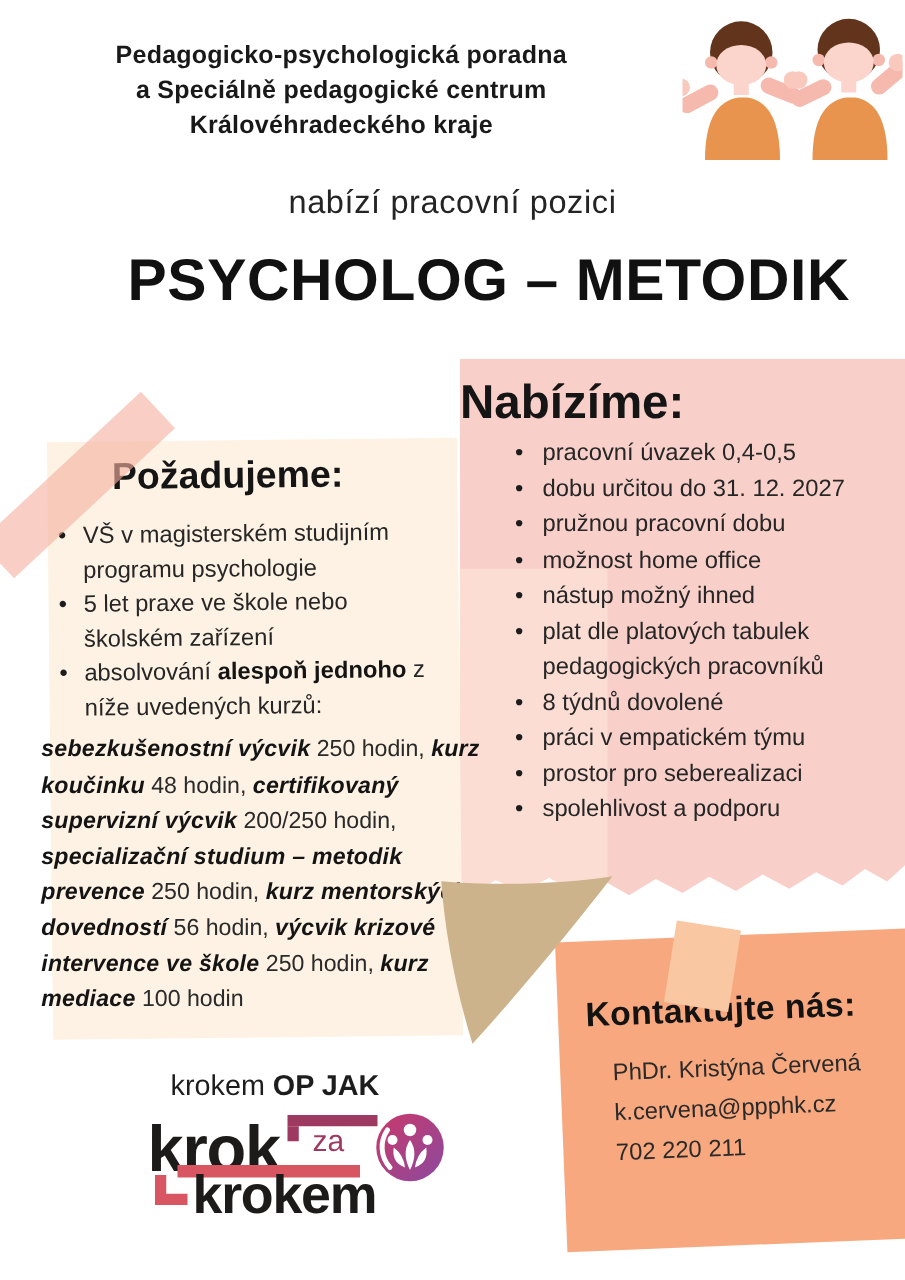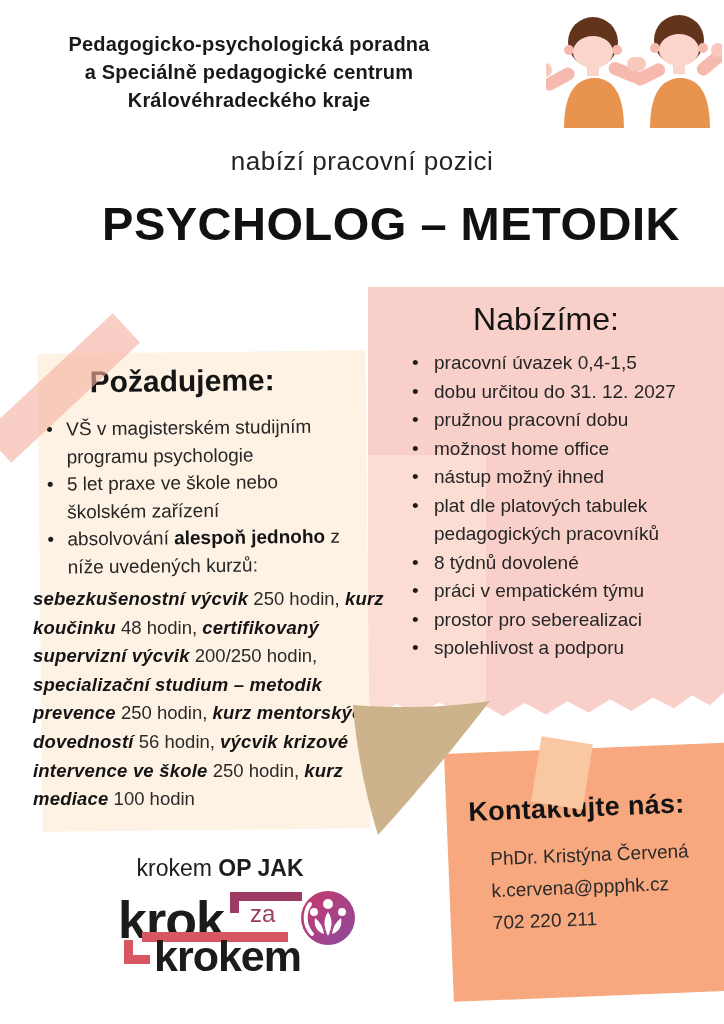--- a/index.html
+++ b/index.html
@@ -7,21 +7,21 @@
     width:724px;height:1024px;position:relative;overflow:hidden;
     background:#ffffff;
     font-family:"Liberation Sans","DejaVu Sans",sans-serif;
     color:#1c1c1c;
     -webkit-font-smoothing:antialiased;
   }
   .abs{position:absolute;}
 
   
   .org-name{
-    left:14px;top:30px;width:470px;text-align:center;
+    left:38px;top:30px;width:470px;text-align:center;
     font-size:20px;line-height:28px;font-weight:700;color:#191919;
     letter-spacing:.2px;
   }
   .kids{left:546px;top:4px;}
   .subtitle{
     left:0;top:146px;width:724px;text-align:center;
     font-size:26px;font-weight:400;color:#242424;letter-spacing:.5px;
   }
   .position-title{
     left:0;top:196px;width:724px;text-align:center;
@@ -35,22 +35,22 @@
     clip-path:polygon(0% 0%,100% 0%,100% 92.5%,96% 95.5%,91% 93.2%,86% 96.2%,
       80% 93.8%,74% 96.8%,68% 94.2%,62% 97.2%,56% 94.6%,50% 97.6%,44% 95%,
       38% 98%,32% 95.2%,26% 97.4%,20% 94.8%,14% 97.4%,8% 95.2%,3% 97.8%,0% 95%);
     z-index:1;
   }
   .pink-panel .lighter{
     position:absolute;left:0;top:168px;width:118px;height:262px;
     background:rgba(255,238,226,.45);
   }
   .offer-heading{
-    left:0;top:14px;width:100%;text-align:center;position:absolute;
-    font-size:32px;font-weight:400;color:#151515;
+    left:0;top:14px;width:100%;text-align:left;position:absolute;
+    font-size:38px;font-weight:700;color:#151515;
   }
   .offer-list{
     position:absolute;left:38px;top:62px;width:300px;
     margin:0;padding:0;list-style:none;
     font-size:19px;line-height:28.5px;color:#262626;
   }
   .offer-list li{position:relative;padding-left:28px;}
   .offer-list li::before{
     content:"•";position:absolute;left:6px;top:0;font-size:19px;color:#1c1c1c;
   }
@@ -182,21 +182,21 @@
   </svg>
 </div>
 
 <div class="abs subtitle">nabízí pracovní pozici</div>
 <div class="abs position-title">PSYCHOLOG – METODIK</div>
 
 <div class="abs pink-panel">
   <div class="lighter"></div>
   <div class="offer-heading">Nabízíme:</div>
   <ul class="offer-list">
-    <li>pracovní úvazek  0,4-1,5</li>
+    <li>pracovní úvazek  0,4-0,5</li>
     <li>dobu určitou do 31. 12. 2027</li>
     <li>pružnou pracovní dobu</li>
     <li>možnost home office</li>
     <li>nástup možný ihned</li>
     <li>plat dle platových tabulek pedagogických pracovníků</li>
     <li>8 týdnů dovolené</li>
     <li>práci v empatickém týmu</li>
     <li>prostor pro seberealizaci</li>
     <li>spolehlivost a podporu</li>
   </ul>

